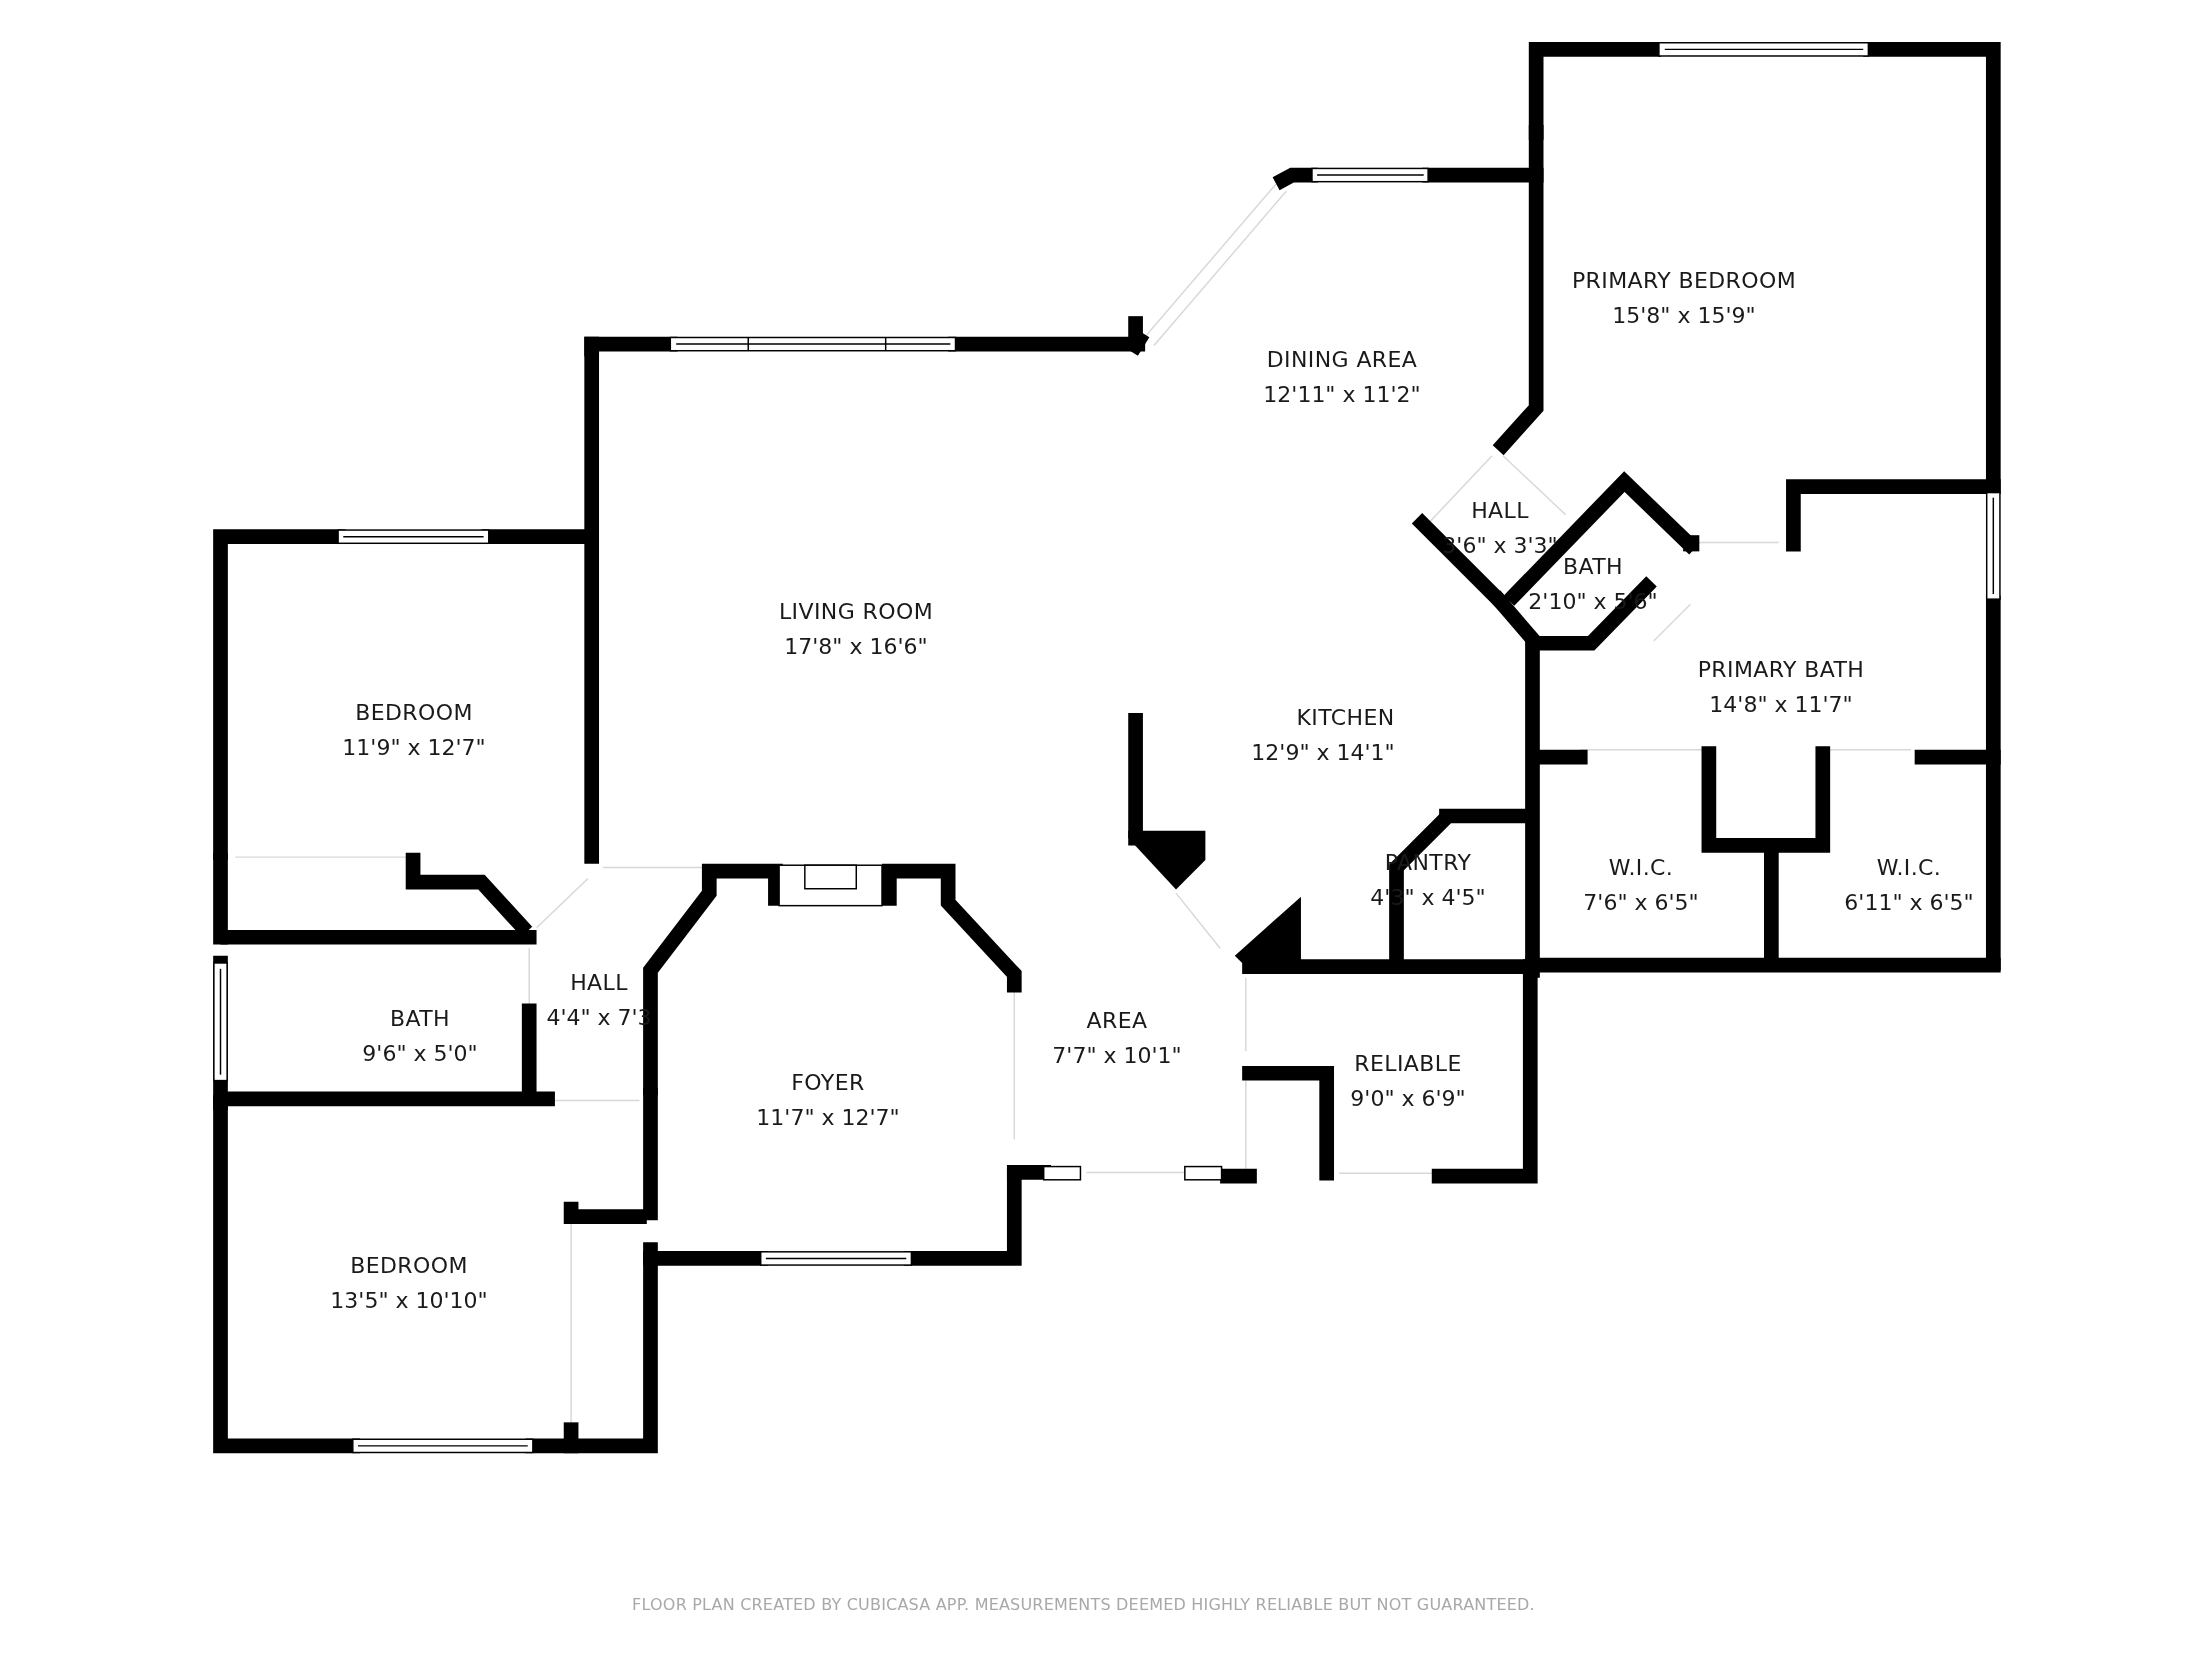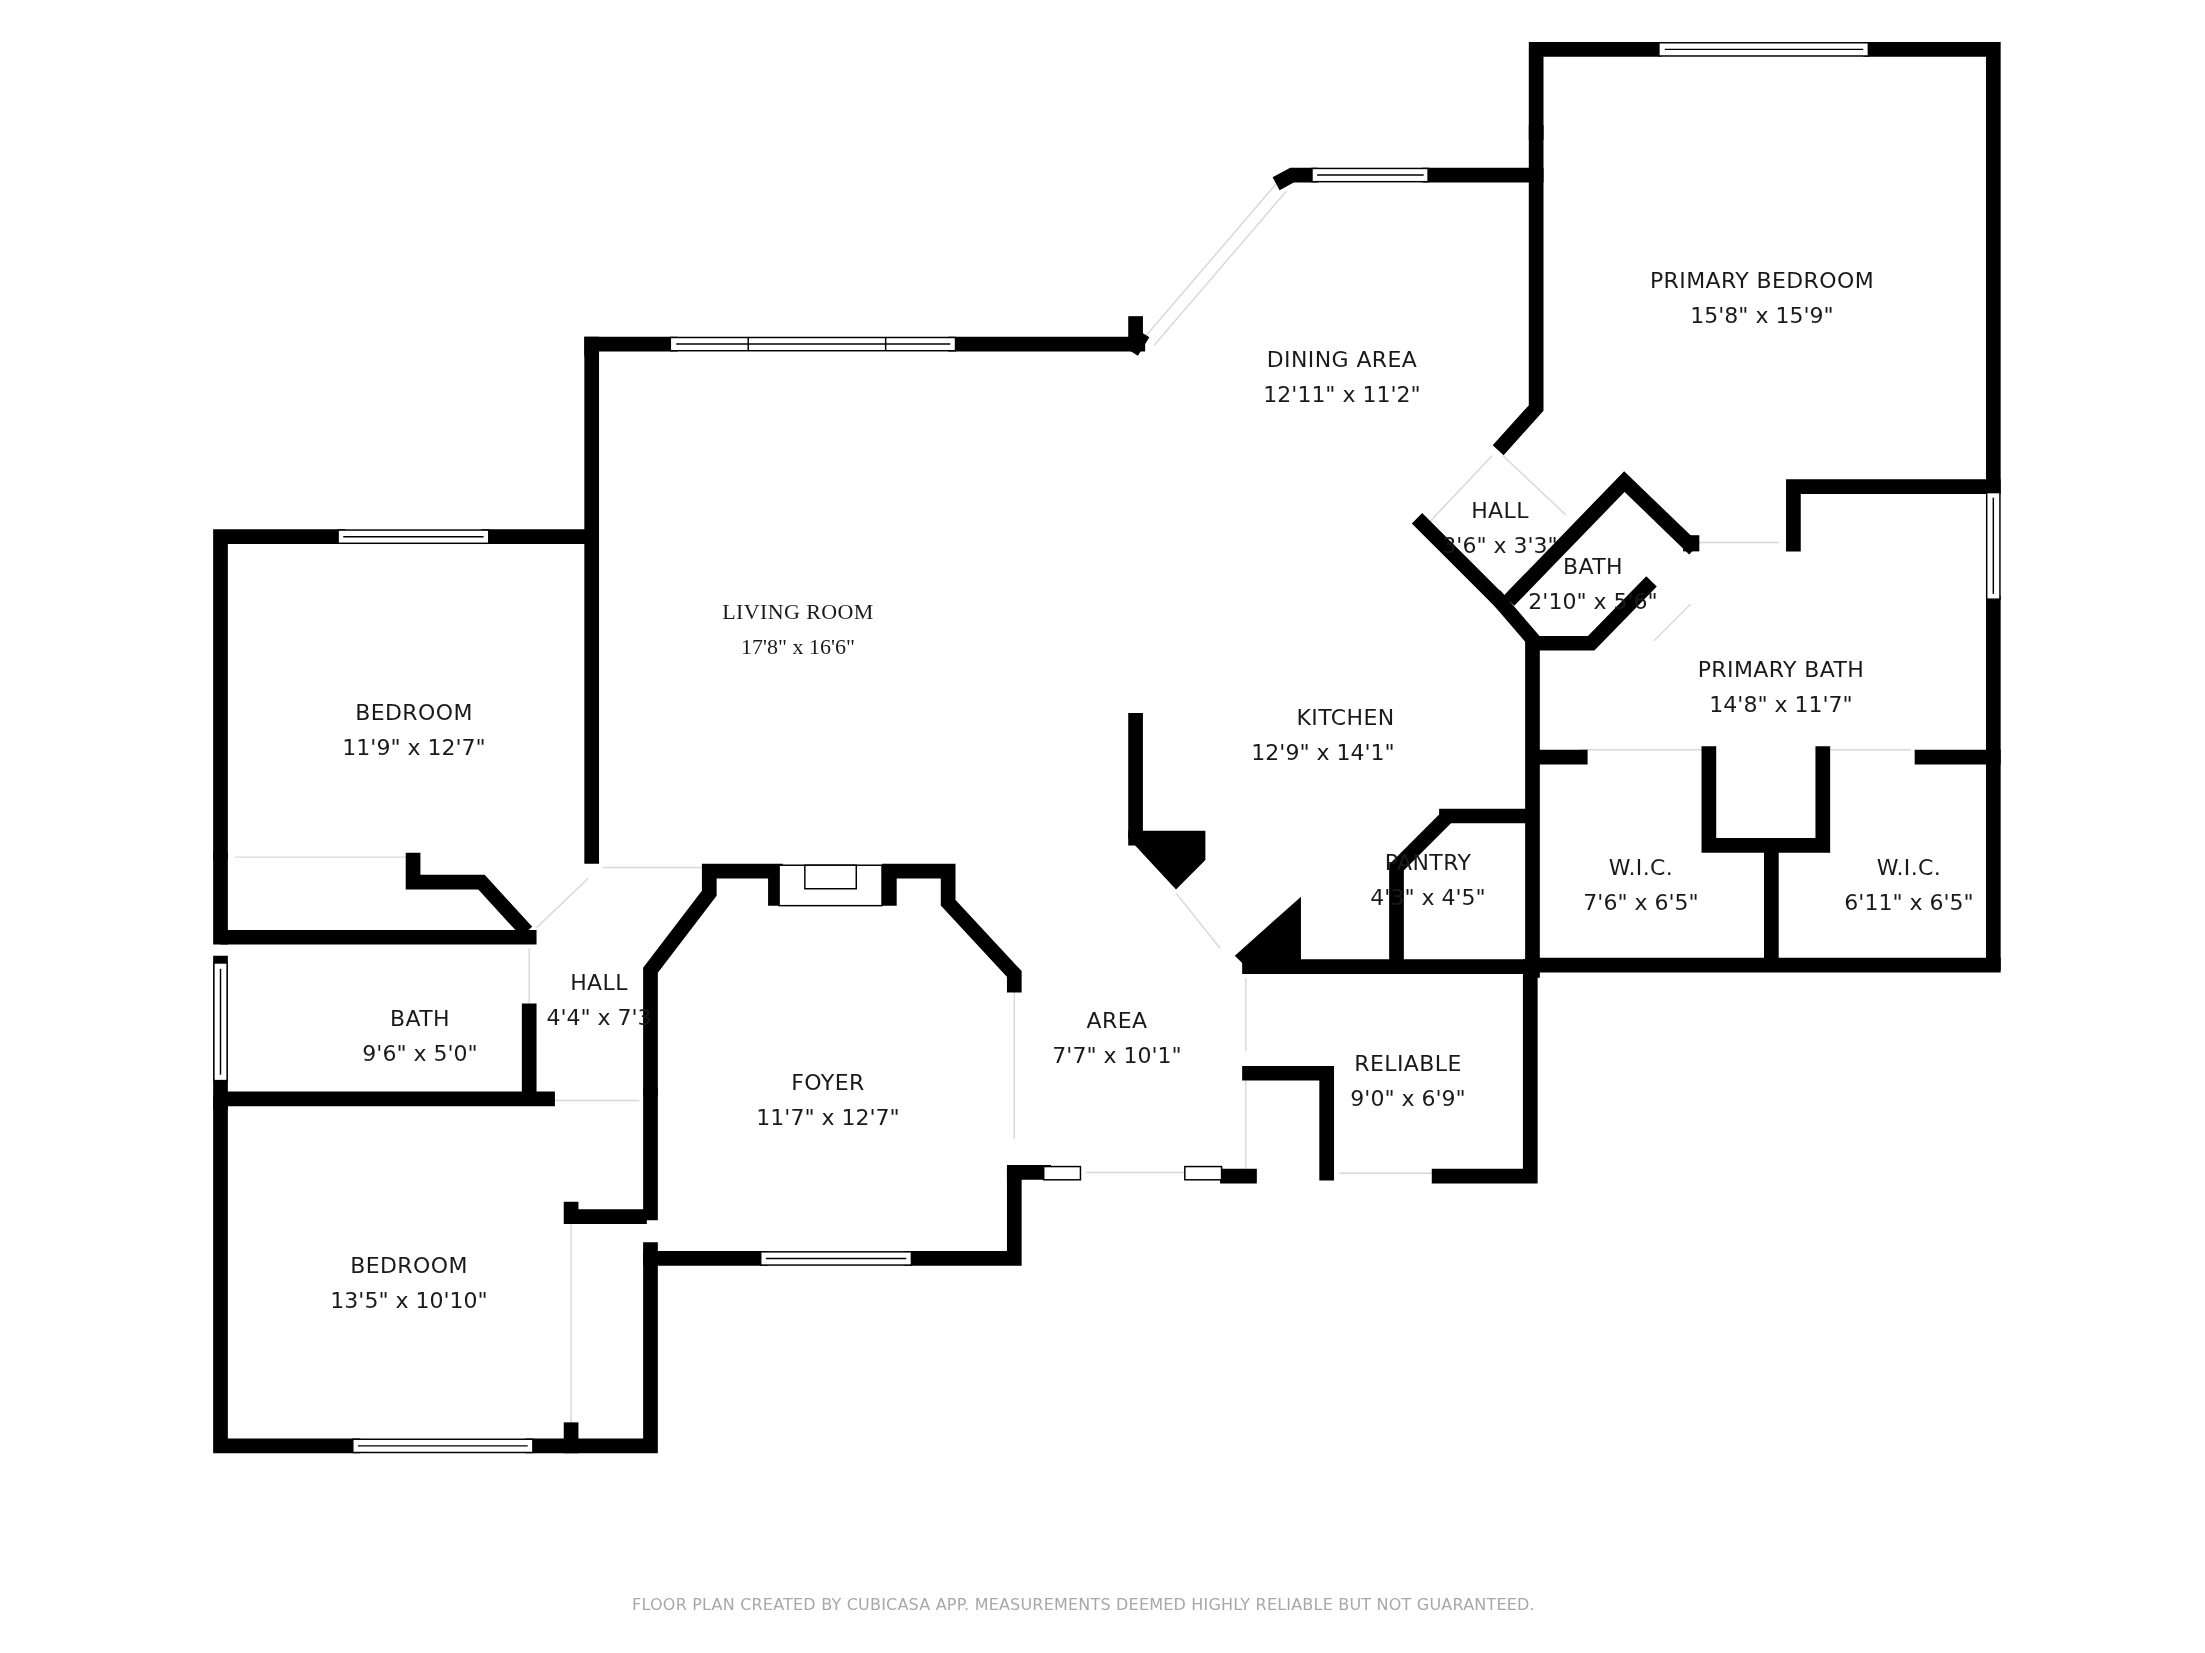--- a/index.html
+++ b/index.html
@@ -148,37 +148,37 @@
     <rect class="window" x="1035" y="1703" width="205" height="18"></rect>
     <line x1="1042" y1="1712" x2="1233" y2="1712" stroke="#000" stroke-width="2"></line>
     <rect class="window" x="2703" y="670" width="18" height="145"></rect>
     <line x1="2712" y1="677" x2="2712" y2="808" stroke="#000" stroke-width="2"></line>
     <rect class="window" x="1420" y="1587" width="50" height="18"></rect>
     <rect class="window" x="1612" y="1587" width="50" height="18"></rect>
   </g>
 </svg>
 
 <div>
-  <div class="room-label" style="left:1762px;top:298px;">
+  <div class="room-label" style="left:1684px;top:298px;">
     <span class="room-name">PRIMARY BEDROOM</span>
     <span class="room-dim">15'8" x 15'9"</span>
   </div>
   <div class="room-label" style="left:1342px;top:377px;">
     <span class="room-name">DINING AREA</span>
     <span class="room-dim">12'11" x 11'2"</span>
   </div>
   <div class="room-label" style="left:1500px;top:528px;">
     <span class="room-name">HALL</span>
     <span class="room-dim">3'6" x 3'3"</span>
   </div>
   <div class="room-label" style="left:1593px;top:584px;">
     <span class="room-name">BATH</span>
     <span class="room-dim">2'10" x 5'6"</span>
   </div>
-  <div class="room-label" style="left:798px;top:629px;font-family:Liberation Serif, serif;">
+  <div class="room-label" style="left:856px;top:629px;">
     <span class="room-name">LIVING ROOM</span>
     <span class="room-dim">17'8" x 16'6"</span>
   </div>
   <div class="room-label" style="left:414px;top:730px;">
     <span class="room-name">BEDROOM</span>
     <span class="room-dim">11'9" x 12'7"</span>
   </div>
   <div class="room-label" style="left:1781px;top:687px;">
     <span class="room-name">PRIMARY BATH</span>
     <span class="room-dim">14'8" x 11'7"</span>

